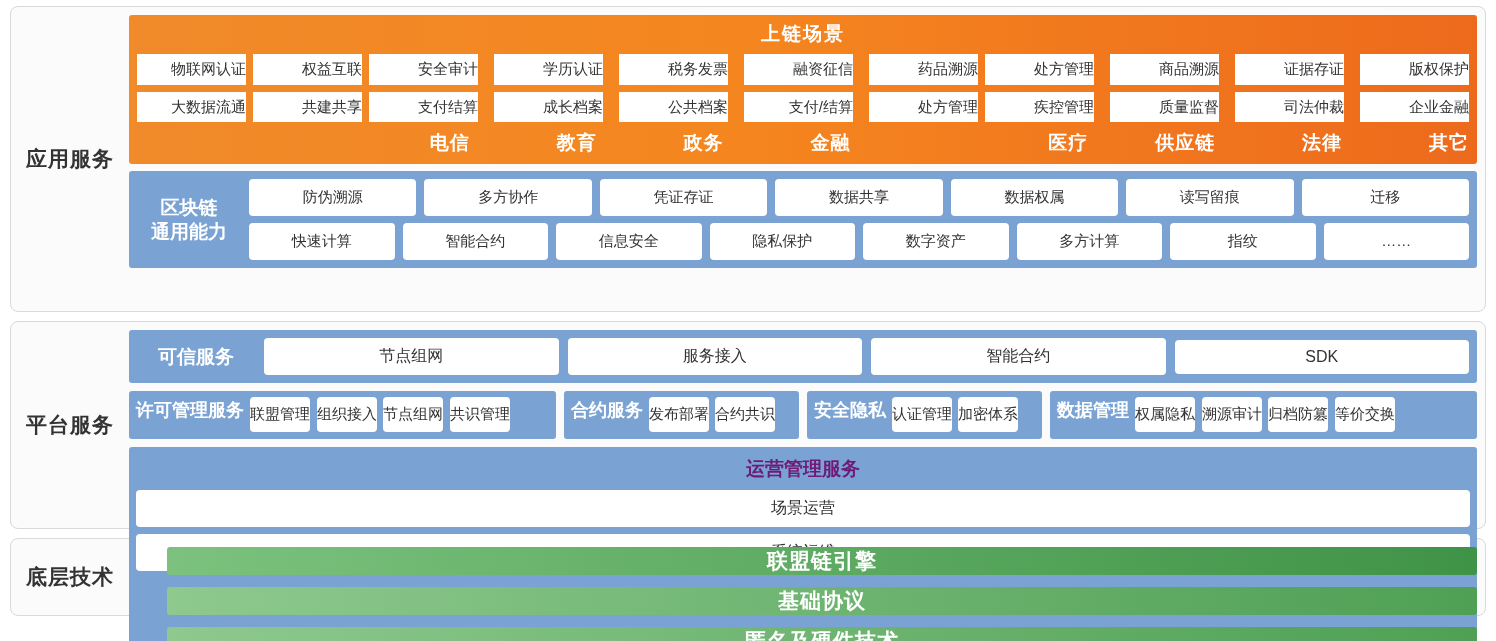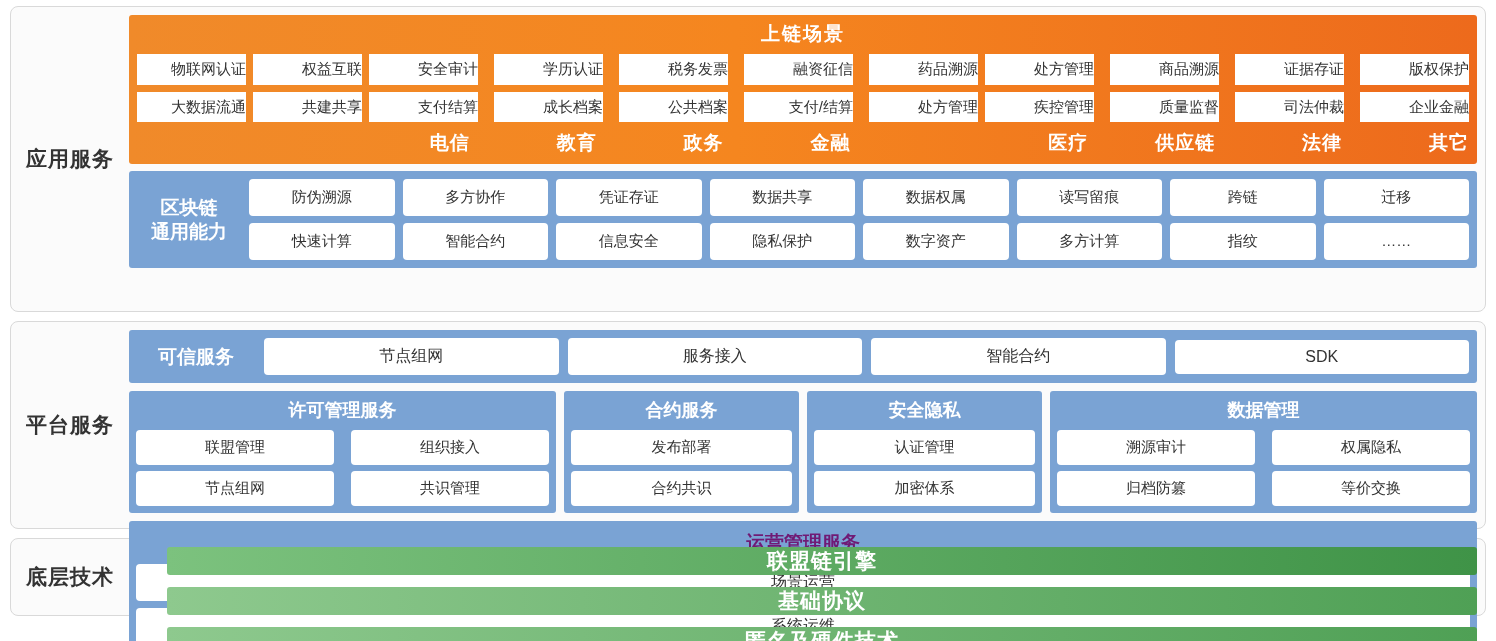--- a/index.html
+++ b/index.html
@@ -209,35 +209,35 @@
     display: flex;
     gap: 8px;
     flex: 1 1 auto;
   }
   .svc-group {
     background: #7aa3d4;
     border-radius: 3px;
     padding: 6px 7px 7px 7px;
     box-sizing: border-box;
     display: flex;
-    flex-direction: column;
+    flex-direction: row;
     gap: 6px;
   }
   .svc-group.w2 { flex: 2 1 0; }
   .svc-group.w1 { flex: 1.07 1 0; }
   .svc-group-title {
     text-align: center;
     color: #ffffff;
     font-size: 18px;
     font-weight: bold;
     padding: 1px 0 2px 0;
   }
   .svc-cells {
     display: flex;
-    gap: 17px;
+    gap: 7px;
   }
   .svc-cell {
     flex: 1 1 0;
     background: #ffffff;
     border-radius: 4px;
     text-align: center;
     font-size: 15px;
     color: #333333;
     padding: 8px 0;
     white-space: nowrap;
@@ -327,21 +327,20 @@
           <div>通用能力</div>
         </div>
         <div class="blue-grid">
           <div class="blue-row">
             <div class="blue-cell">防伪溯源</div>
             <div class="blue-cell">多方协作</div>
             <div class="blue-cell">凭证存证</div>
             <div class="blue-cell">数据共享</div>
             <div class="blue-cell">数据权属</div>
             <div class="blue-cell">读写留痕</div>
-            <div class="blue-cell">跨链</div>
             <div class="blue-cell">迁移</div>
           </div>
           <div class="blue-row">
             <div class="blue-cell">快速计算</div>
             <div class="blue-cell">智能合约</div>
             <div class="blue-cell">信息安全</div>
             <div class="blue-cell">隐私保护</div>
             <div class="blue-cell">数字资产</div>
             <div class="blue-cell">多方计算</div>
             <div class="blue-cell">指纹</div>
@@ -397,22 +396,22 @@
               <div class="svc-cell">认证管理</div>
             </div>
             <div class="svc-cells">
               <div class="svc-cell">加密体系</div>
             </div>
           </div>
 
           <div class="svc-group w2">
             <div class="svc-group-title">数据管理</div>
             <div class="svc-cells">
+              <div class="svc-cell">权属隐私</div>
               <div class="svc-cell">溯源审计</div>
-              <div class="svc-cell">权属隐私</div>
             </div>
             <div class="svc-cells">
               <div class="svc-cell">归档防篡</div>
               <div class="svc-cell">等价交换</div>
             </div>
           </div>
 
         </div>
       </div>
 

